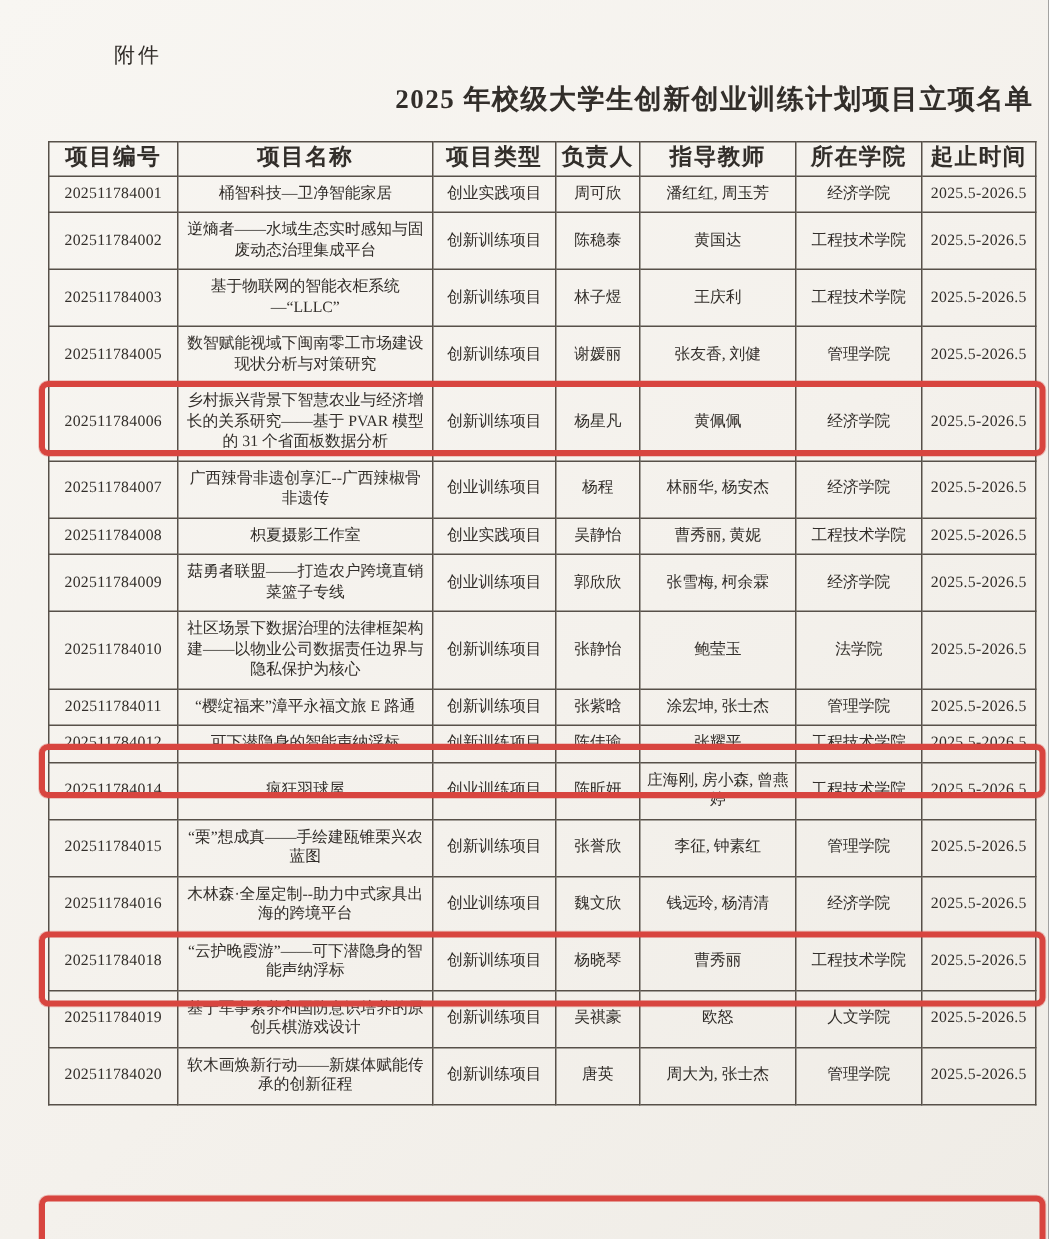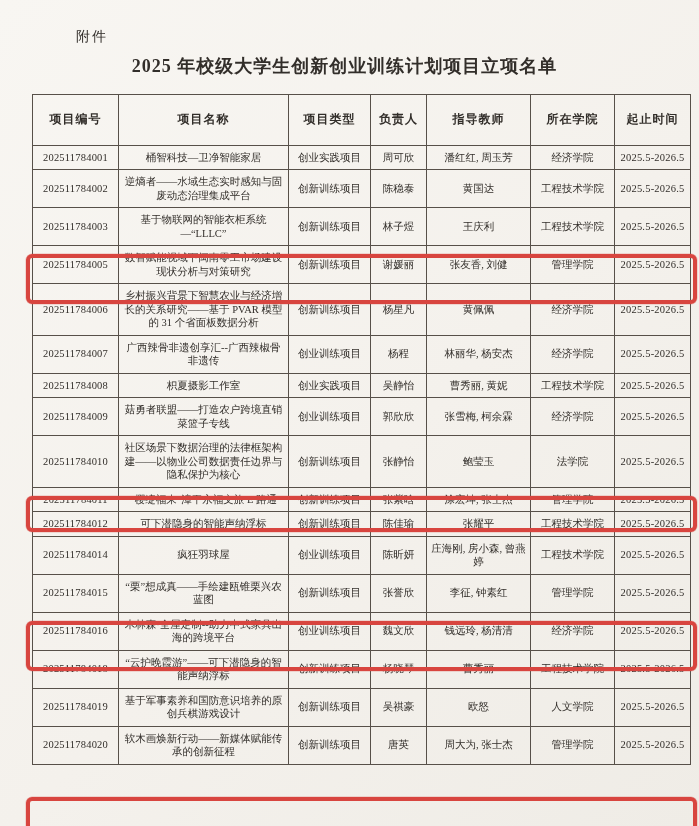--- a/index.html
+++ b/index.html
@@ -21,21 +21,21 @@
     top: 28px;
     font-size: 14px;
     letter-spacing: 2px;
     font-family: Liberation Serif, serif;
   }
   .doc-title {
     position: absolute;
     left: 0;
     right: 10px;
     top: 54px;
-    text-align: center;
+    text-align: right;
     font-size: 18px;
     font-weight: bold;
     letter-spacing: 1px;
   }
   .table-wrap {
     position: absolute;
     left: 32px;
     top: 94px;
     width: 658px;
   }
@@ -48,22 +48,22 @@
     border: 1px solid var(--line);
     text-align: center;
     vertical-align: middle;
     padding: 5px 3px;
     font-size: 10.5px;
     line-height: 13.5px;
     color: var(--ink);
   }
   table.projects th {
     font-weight: bold;
-    font-size: 12px;
-    padding: 18px 2px;
+    font-size: 15px;
+    padding: 4px 2px;
     letter-spacing: 1px;
   }
   col.c-id      { width: 86px; }
   col.c-name    { width: 170px; }
   col.c-type    { width: 82px; }
   col.c-leader  { width: 56px; }
   col.c-advisor { width: 104px; }
   col.c-college { width: 84px; }
   col.c-period  { width: 76px; }
   td.nowrap { white-space: nowrap; font-size: 10px; letter-spacing: 0.2px; }

